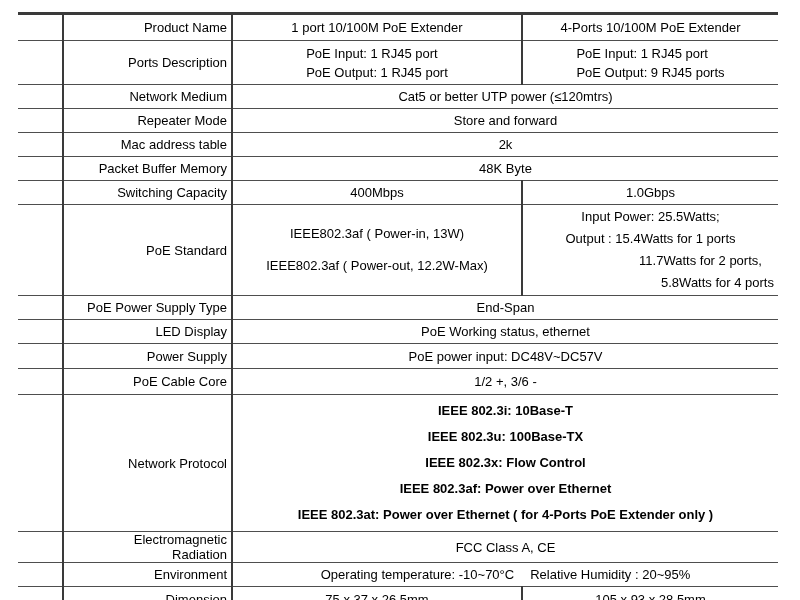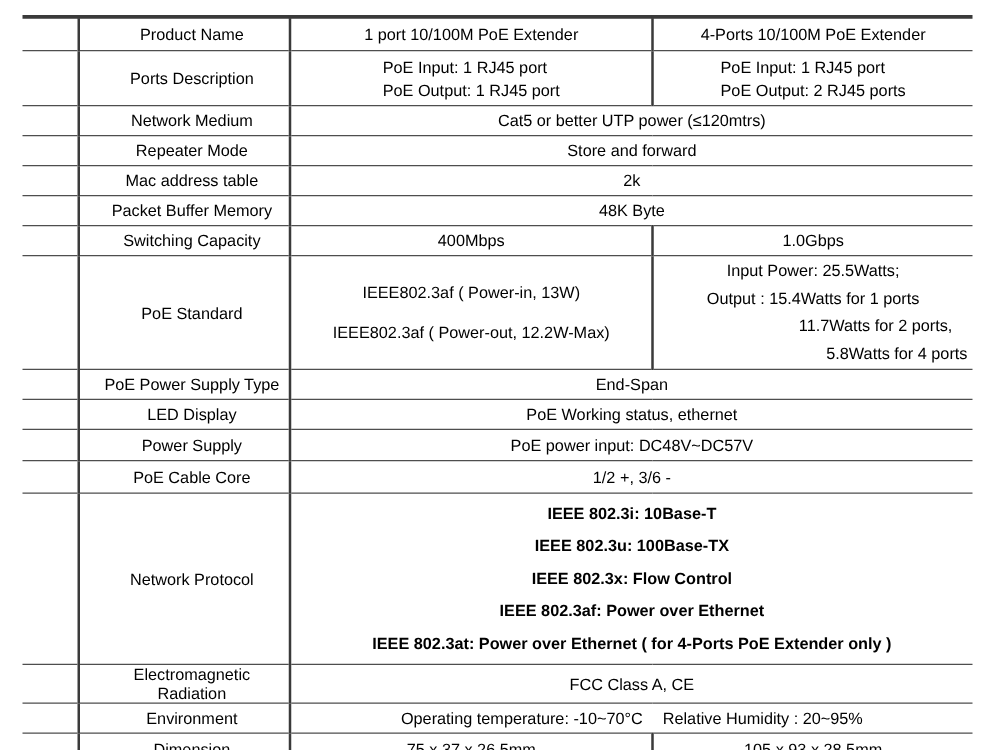--- a/index.html
+++ b/index.html
@@ -14,21 +14,21 @@
     border-top:3px solid #3a3a3a; border-bottom:3px solid #3a3a3a;
     border-left:none; border-right:none;
   }
   col.c-gutter{ width:45px; } col.c-label{ width:169px; }
   col.c-a{ width:290px; } col.c-b{ width:256px; }
   td {
     border-top:1px solid #4e4e4e; border-bottom:1px solid #4e4e4e;
     padding:0 4px; vertical-align:middle; overflow:hidden;
   }
   td.gutter { border-left:none; border-right:2px solid #3a3a3a; padding:0; }
-  td.label  { border-right:2px solid #3a3a3a; text-align:center; padding-left:16px; }
+  td.label  { border-right:2px solid #3a3a3a; text-align:right; padding-left:16px; }
   td.val    { text-align:center; }
   td.val-a  { border-right:2px solid #3a3a3a;margin-left:16px; }
   td.val-b, td.val-merged { border-right:none; }
   tr.h23 td{ height:23px; } tr.h24 td{ height:24px; } tr.h25 td{ height:25px; }
   tr.h43 td{ height:43px; } tr.h90 td{ height:90px; } tr.h136 td{ height:136px; }
   .stack { display:inline-block; text-align:left; line-height:19px; }
   .poe-a div { line-height:32px; }
   .poe-b div { line-height:22px; }
   .poe-b .shift-1 { transform:translateX(50px); }
   .poe-b .shift-2 { transform:translateX(67px); }
@@ -60,21 +60,21 @@
       <td class="label">Ports Description</td>
       <td class="val val-a">
         <div class="stack">
           <div>PoE Input: 1 RJ45 port</div>
           <div>PoE Output: 1 RJ45 port</div>
         </div>
       </td>
       <td class="val val-b">
         <div class="stack">
           <div>PoE Input: 1 RJ45 port</div>
-          <div>PoE Output: 2 RJ45 ports</div>
+          <div>PoE Output: 9 RJ45 ports</div>
         </div>
       </td>
     </tr>
 
     <tr class="h23">
       <td class="gutter"></td>
       <td class="label">Network Medium</td>
       <td class="val val-merged" colspan="2">Cat5 or better UTP power (≤120mtrs)</td>
     </tr>
 

